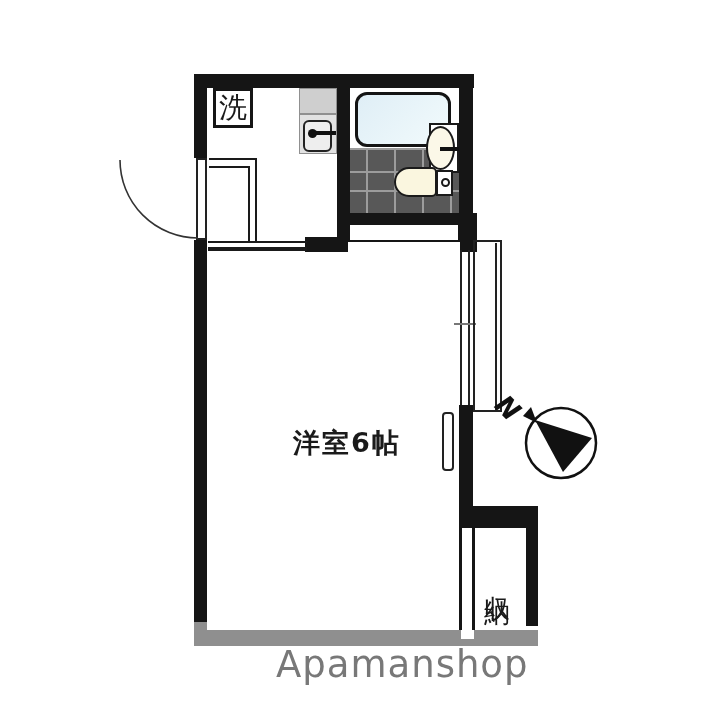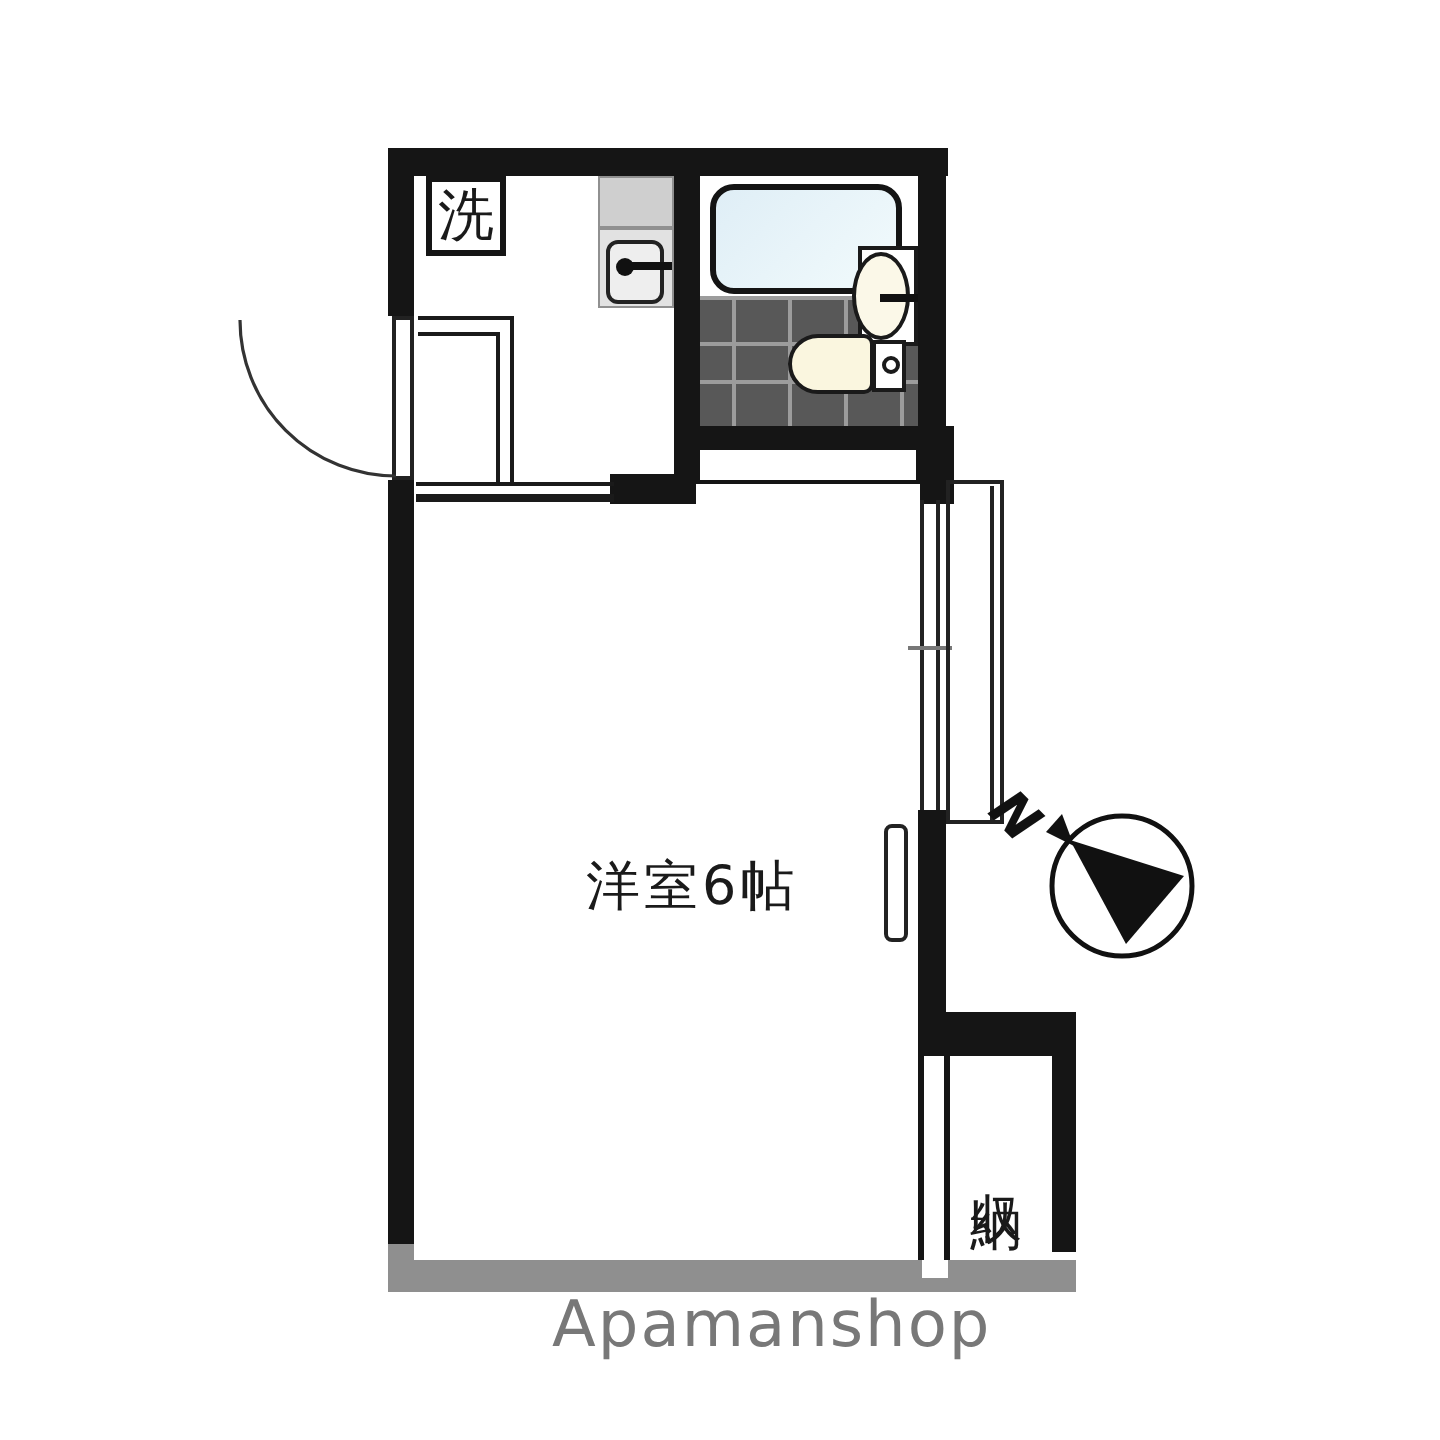--- a/index.html
+++ b/index.html
@@ -10,27 +10,27 @@
   .abs{position:absolute;}
   .wall{position:absolute;background:var(--wall,#151515);}
   .gwall{position:absolute;background:var(--gray-wall,#8f8f8f);}
   .line{position:absolute;background:#1a1a1a;}
   .thinline{position:absolute;background:#222222;}
   .cjk{color:#1a1a1a;font-weight:500;}
   #laundry-box{
     left:213px;top:88px;width:40px;height:40px;border:3px solid #151515;background:#fff;
     display:flex;align-items:center;justify-content:center;font-size:28px;box-sizing:border-box;
   }
-  #main-room-label{left:293px;top:425px;font-size:27px;letter-spacing:2px;}
+  #main-room-label{left:293px;top:425px;font-size:27px;letter-spacing:2px;font-weight:bold;}
   #closet-label{
     left:480px;top:537px;width:36px;height:86px;font-size:26px;
     writing-mode:vertical-rl;text-orientation:upright;letter-spacing:5px;
     display:flex;align-items:center;justify-content:center;
   }
-  #watermark{left:276px;top:643px;font-size:32px;color:var(--watermark,#787878);letter-spacing:1px;z-index:9;}
+  #watermark{left:276px;top:643px;font-size:37px;color:var(--watermark,#787878);letter-spacing:1px;z-index:9;}
   #tile-floor{
     left:350px;top:148px;width:109px;height:65px;
     background-color:var(--tile-floor,#585858);
     background-image:
       repeating-linear-gradient(90deg, var(--tile-grout,#9c9c9c) 0 2px, transparent 2px 28px),
       repeating-linear-gradient(0deg,  var(--tile-grout,#9c9c9c) 0 2px, transparent 2px 23px);
     background-position:16px 0, 0 25px;
   }
   #bathtub{
     left:355px;top:92px;width:96px;height:55px;border:3px solid #141414;border-radius:12px;

